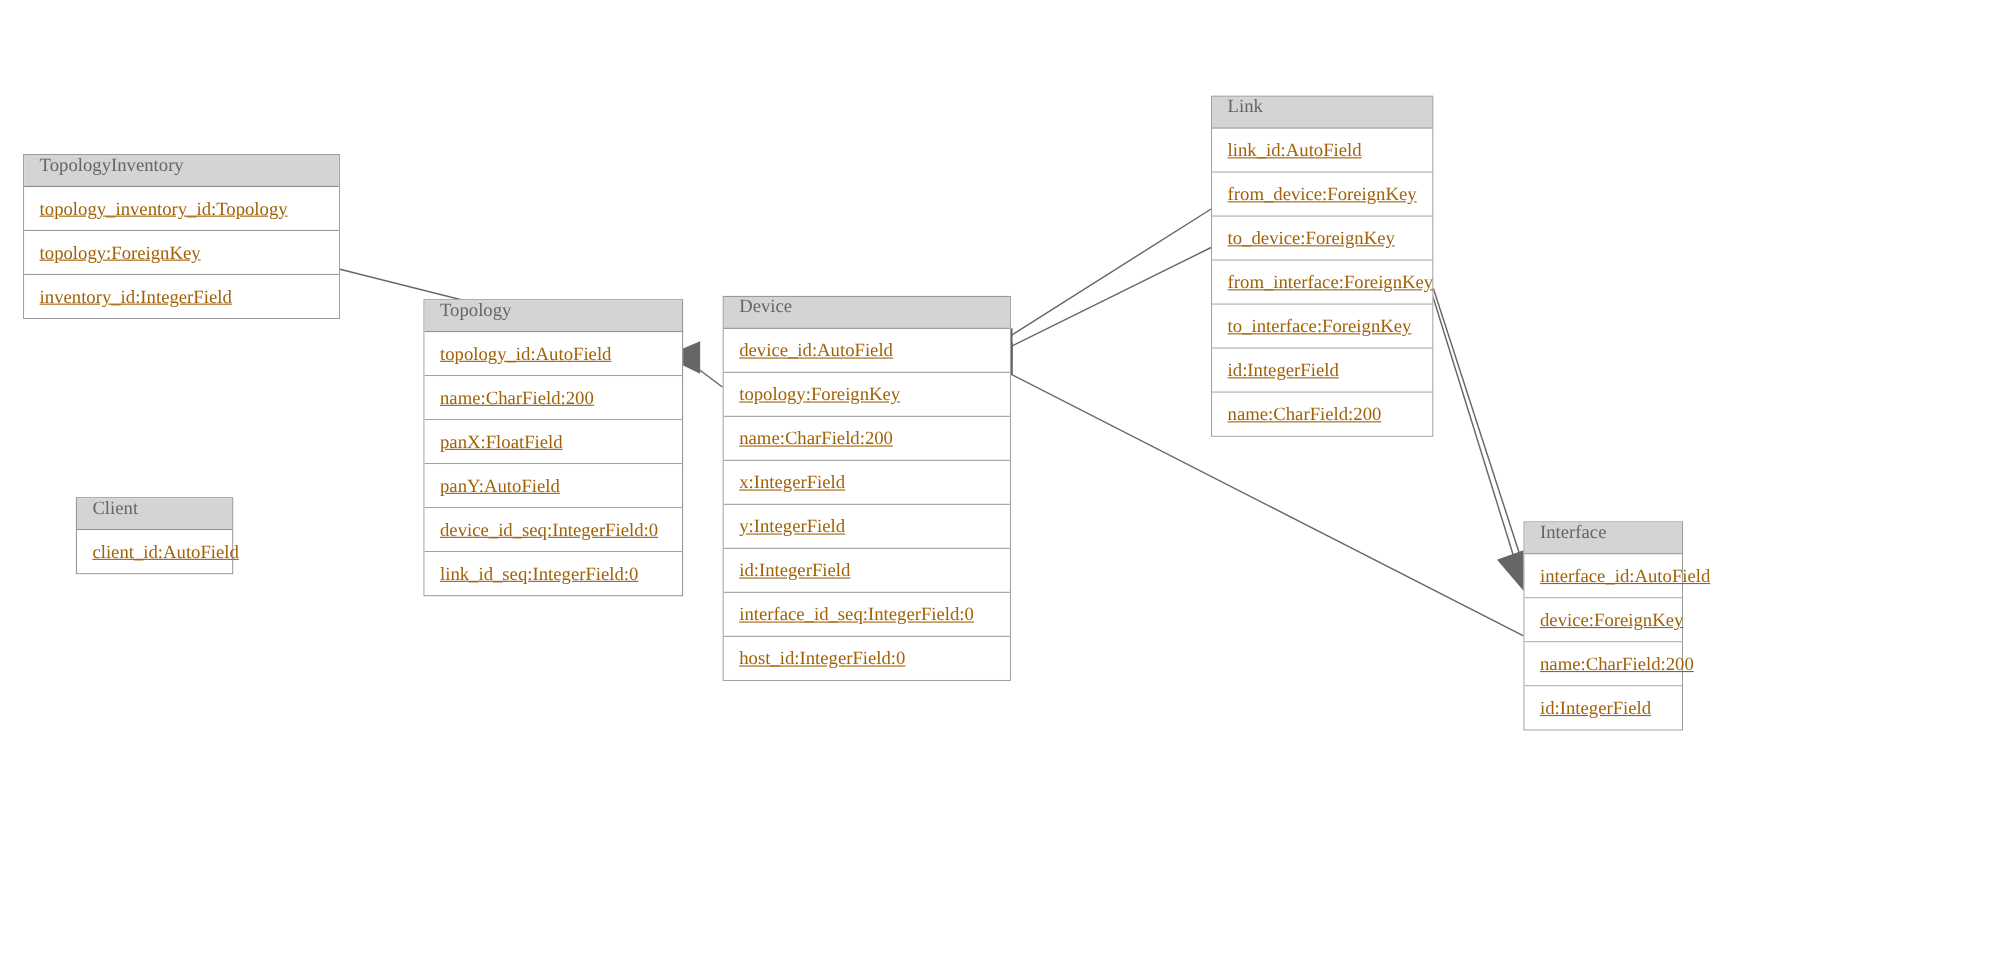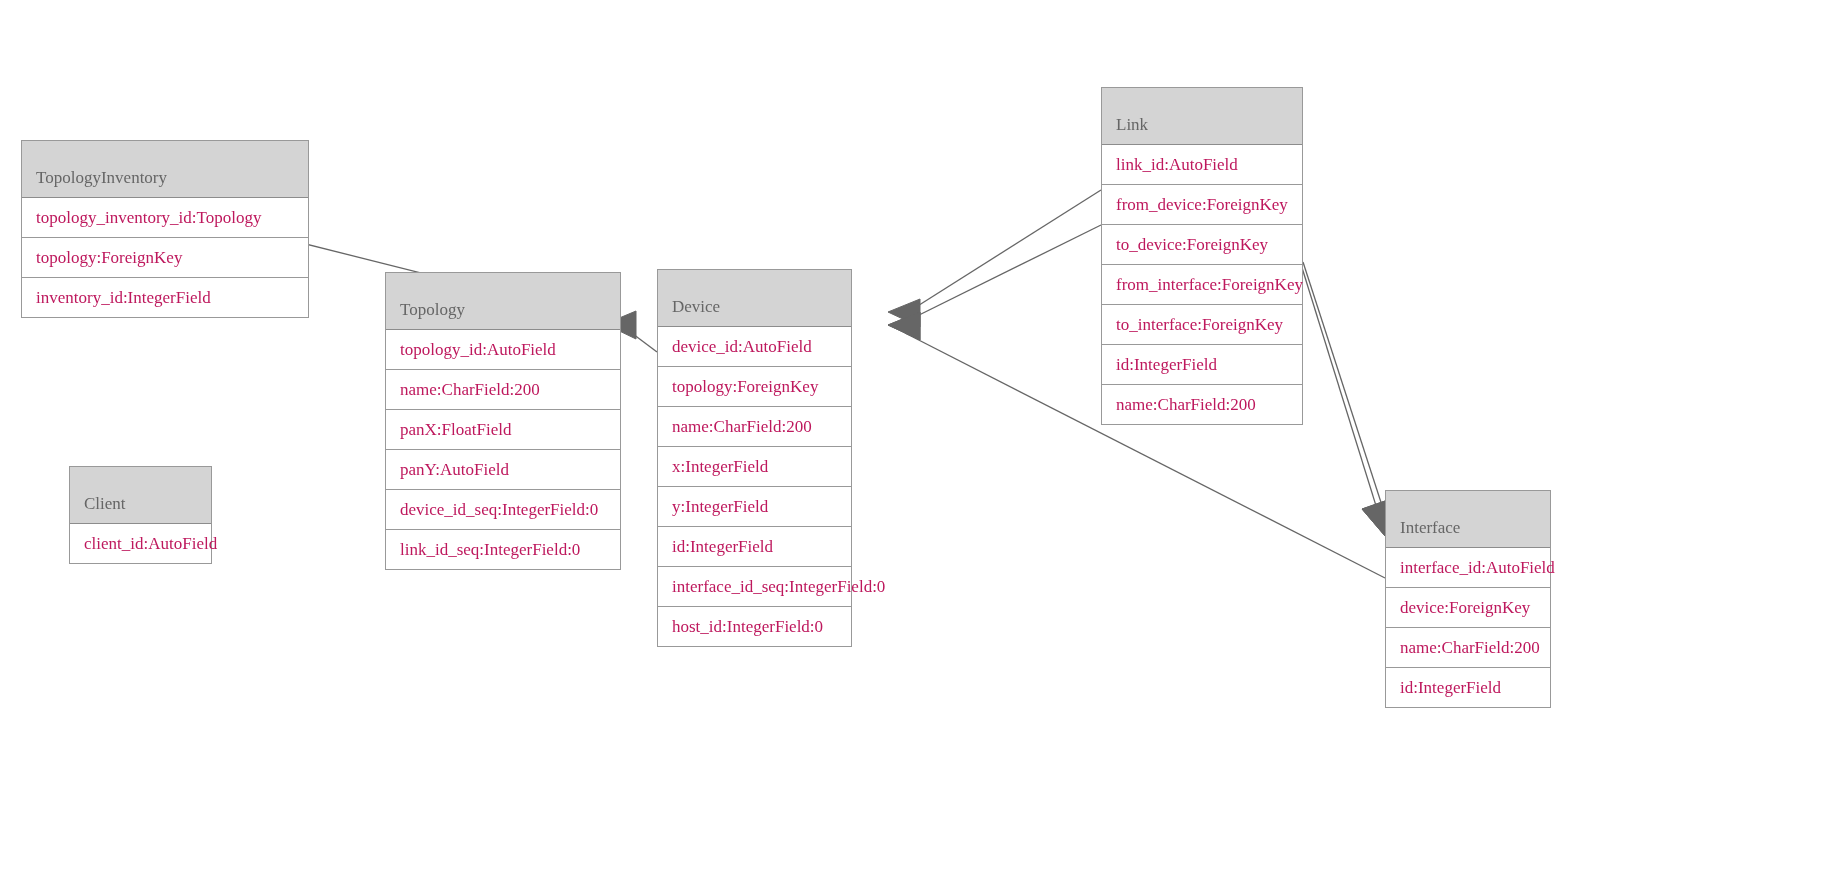--- a/index.html
+++ b/index.html
@@ -31,32 +31,33 @@
     background: #ffffff;
     z-index: 5;
   }
   .entity-header {
     box-sizing: border-box;
     background: #d4d4d4;
     border-bottom: 1px solid #8c8c8c;
     color: #666666;
     font-size: 17px;
     line-height: 1;
-    padding: 28px 0 11px 14px;
+    padding: 0 0 11px 14px;
     white-space: nowrap;
   }
   .entity-row {
     box-sizing: border-box;
     border-bottom: 1px solid #999999;
-    color: #be185d;
+    color: #a16207;
     font-size: 17px;
     line-height: 1;
     padding: 11px 0 11px 14px;
     white-space: nowrap;
     background: #ffffff;
+    text-decoration: underline;
   }
   .entity-row.last {
     border-bottom: none;
   }
 </style>
 </head>
 <body>
 
 <div id="canvas">
 
@@ -100,47 +101,47 @@
       </div>
       <div class="entity" style="left: 385px; top: 272px; width: 236px;">
         <div class="entity-header">Topology</div>
         <div class="entity-row">topology_id:AutoField</div>
         <div class="entity-row">name:CharField:200</div>
         <div class="entity-row">panX:FloatField</div>
         <div class="entity-row">panY:AutoField</div>
         <div class="entity-row">device_id_seq:IntegerField:0</div>
         <div class="entity-row last">link_id_seq:IntegerField:0</div>
       </div>
-      <div class="entity" style="left: 657px; top: 269px; width: 195px;">
+      <div class="entity" style="left: 657px; top: 269px; width: 262px;">
         <div class="entity-header">Device</div>
         <div class="entity-row">device_id:AutoField</div>
         <div class="entity-row">topology:ForeignKey</div>
         <div class="entity-row">name:CharField:200</div>
         <div class="entity-row">x:IntegerField</div>
         <div class="entity-row">y:IntegerField</div>
         <div class="entity-row">id:IntegerField</div>
         <div class="entity-row">interface_id_seq:IntegerField:0</div>
         <div class="entity-row last">host_id:IntegerField:0</div>
       </div>
       <div class="entity" style="left: 1101px; top: 87px; width: 202px;">
         <div class="entity-header">Link</div>
         <div class="entity-row">link_id:AutoField</div>
         <div class="entity-row">from_device:ForeignKey</div>
         <div class="entity-row">to_device:ForeignKey</div>
         <div class="entity-row">from_interface:ForeignKey</div>
         <div class="entity-row">to_interface:ForeignKey</div>
         <div class="entity-row">id:IntegerField</div>
         <div class="entity-row last">name:CharField:200</div>
       </div>
-      <div class="entity" style="left: 1385px; top: 490px; width: 166px;">
+      <div class="entity" style="left: 1385px; top: 474px; width: 145px;">
         <div class="entity-header">Interface</div>
         <div class="entity-row">interface_id:AutoField</div>
         <div class="entity-row">device:ForeignKey</div>
         <div class="entity-row">name:CharField:200</div>
         <div class="entity-row last">id:IntegerField</div>
       </div>
-      <div class="entity" style="left: 69px; top: 452px; width: 143px; margin-top: 14px;">
+      <div class="entity" style="left: 69px; top: 452px; width: 143px;">
         <div class="entity-header">Client</div>
         <div class="entity-row last">client_id:AutoField</div>
       </div>
     </div>
 
 </div>
 
 </body></html>

